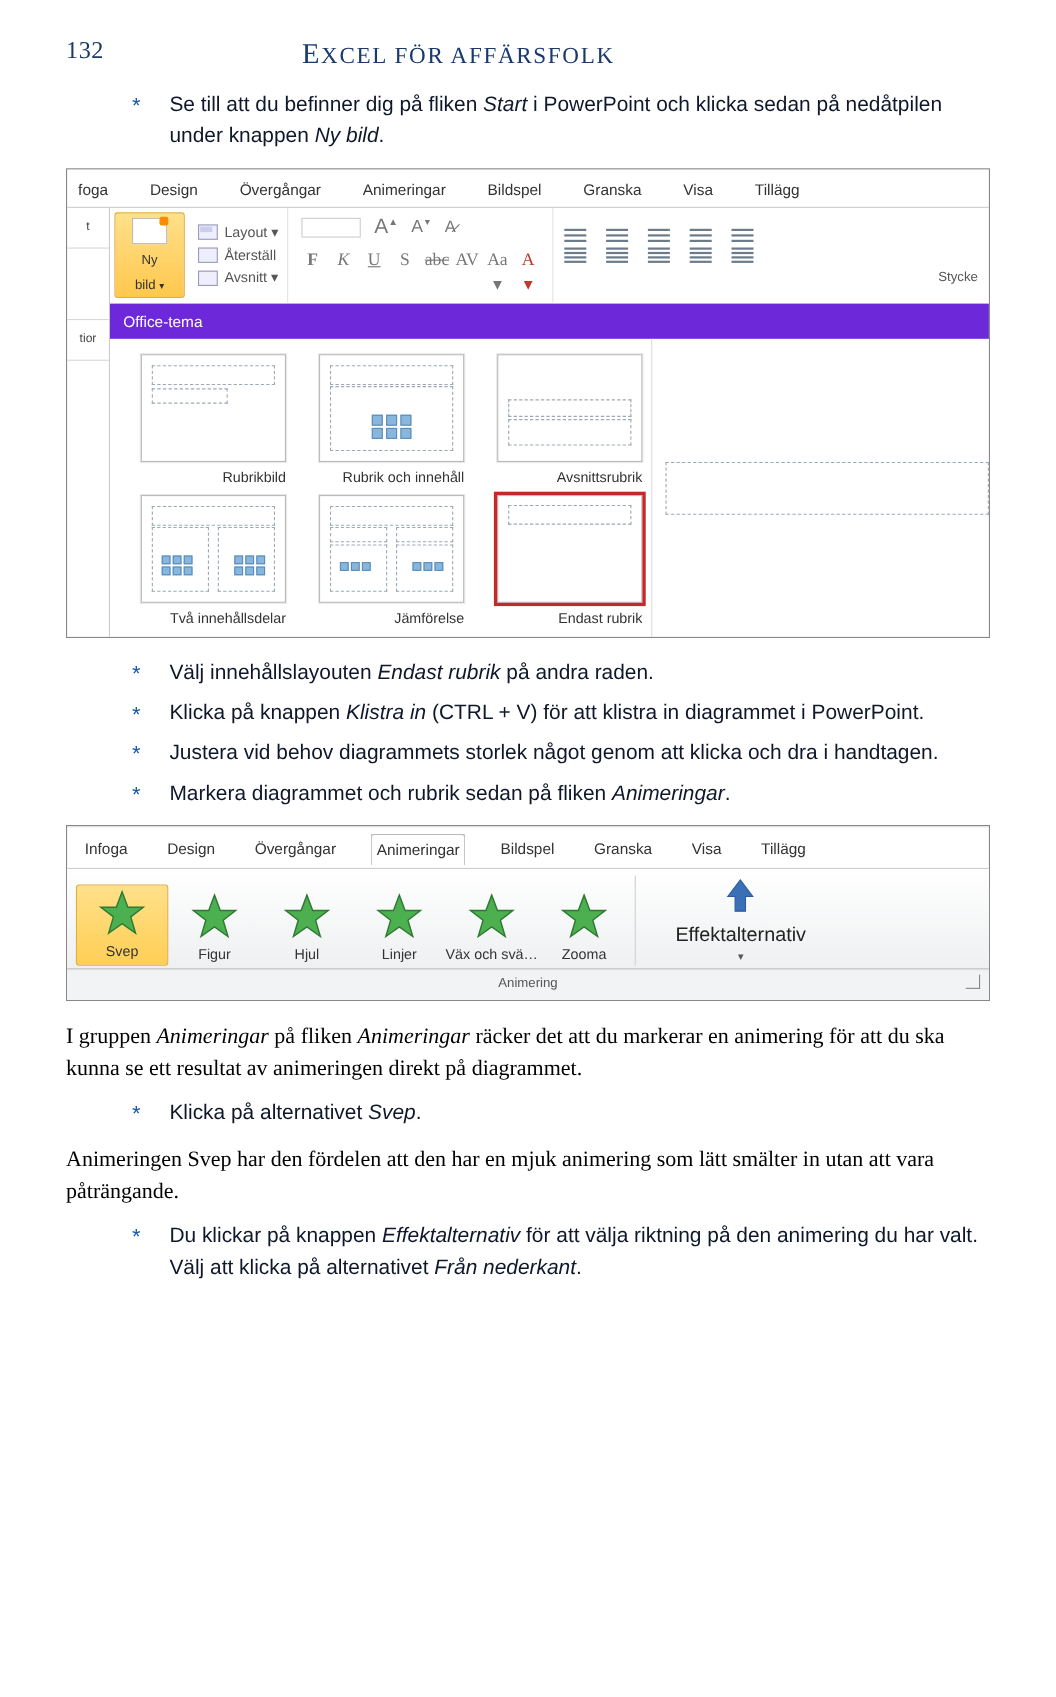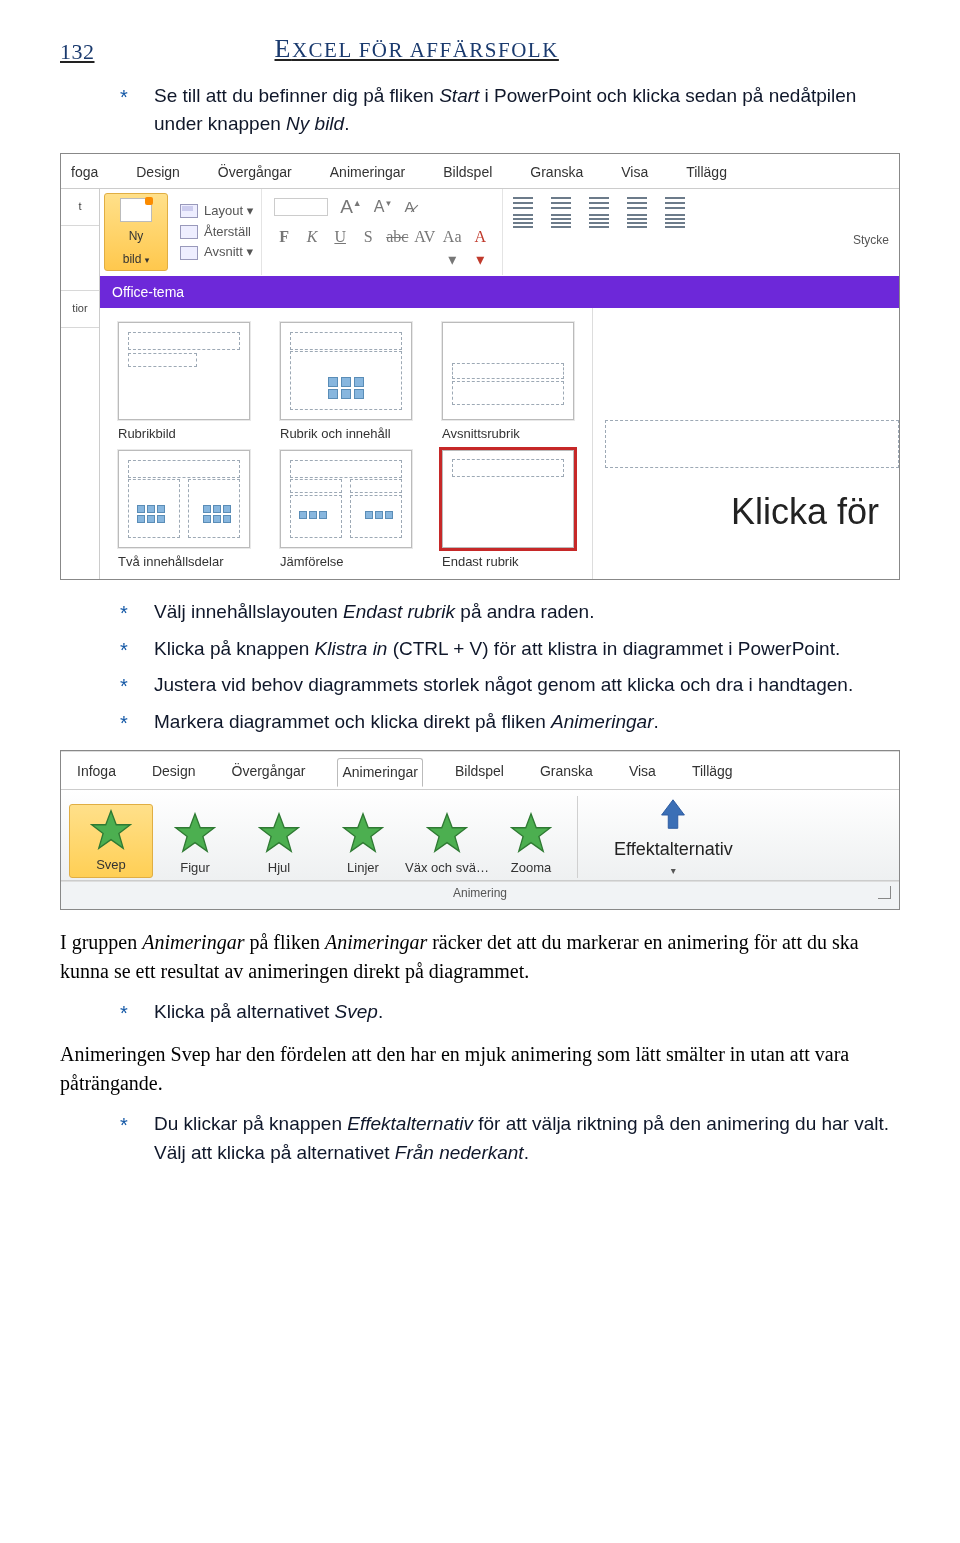--- a/index.html
+++ b/index.html
@@ -13,23 +13,22 @@
   }
   .page {
     width: 960px;
     margin: 0 auto;
     padding: 30px 60px 60px 60px;
     box-sizing: border-box;
   }
 
   .header-line {
     display: flex;
-    align-items: flex-end;
+    align-items: flex-start;
     margin-bottom: 14px;
-    text-decoration: underline;
   }
   .pageno {
     font-family: Georgia, serif;
     font-size: 22px;
     letter-spacing: .5px;
     color: #1a3a6e;
     margin-right: 180px;
   }
   .book-title {
     font-family: Georgia, serif;
@@ -171,21 +170,21 @@
   .fontrow2 span { width:20px; text-align:center; font-size:16px; }
   .bold { font-weight:bold; }
   .ital { font-style:italic; }
   .und { text-decoration: underline; }
   .strk { text-decoration: line-through; }
 
   .paragroup {
     flex: 1;
     display: flex;
     flex-direction: column;
-    justify-content: flex-start;
+    justify-content: center;
     padding: 4px 10px;
     font-size: 14px;
     color: #777;
   }
   .pararow { display:flex; gap:18px; margin:2px 0; }
   .bulleticon, .alignicon {
     width:20px; height:14px; position:relative;
   }
   .bulleticon::before {
     content:""; position:absolute; top:2px; left:0; width:100%;
@@ -207,21 +206,21 @@
   }
 
   .layouts-area { display:flex; }
   .layouts-grid {
     padding: 14px 8px 10px 18px;
     display: grid;
     grid-template-columns: repeat(3, 142px);
     gap: 8px 20px;
     font-family: "Segoe UI", sans-serif;
   }
-  .layout-item { display:flex; flex-direction:column; align-items:flex-start; gap:6px; }
+  .layout-item { display:flex; flex-direction:column; align-items:flex-end; gap:6px; }
   .thumb {
     width: 130px; height: 96px; background: #fff; border: 1px solid #bbb;
     box-shadow: 0 0 0 1px #e8e8e8;
     position: relative;
   }
   .thumb .box {
     position:absolute; border:1px dashed #9da9b5; background:#fff;
   }
   .thumb .title { top:9px; left:9px; right:9px; height:16px; }
   .thumb .sub   { top:30px; left:9px; right:52px; height:12px; }
@@ -495,37 +494,36 @@
             <div class="layout-item">
               <div class="thumb sel">
                 <div class="box titleonly"></div>
               </div>
               <span class="lbl">Endast rubrik</span>
             </div>
           </div>
 
           <div class="preview-slice">
             <div class="dottedbar"></div>
-            <span class="klickfor">Klicka för</span>
           </div>
         </div>
       </div>
     </div>
   </div>
 
   <ul class="bullets">
     <li>
       <span>Välj innehållslayouten </span><span class="italic">Endast rubrik</span><span> på andra raden.</span>
     </li>
     <li>
       <span>Klicka på knappen </span><span class="italic">Klistra in</span><span> (CTRL + V) för att klistra in diagrammet i PowerPoint.</span>
     </li>
     <li>Justera vid behov diagrammets storlek något genom att klicka och dra i handtagen.</li>
     <li>
-      <span>Markera diagrammet och klicka direkt på fliken </span><span class="italic">Animeringar</span><span>.</span>
+      <span>Markera diagrammet och rubrik sedan på fliken </span><span class="italic">Animeringar</span><span>.</span>
     </li>
   </ul>
 
   <div class="shot anim">
     <div class="anim-tabs">
       <span class="tab">Infoga</span>
       <span class="tab">Design</span>
       <span class="tab">Övergångar</span>
       <span class="tab active">Animeringar</span>
       <span class="tab">Bildspel</span>

